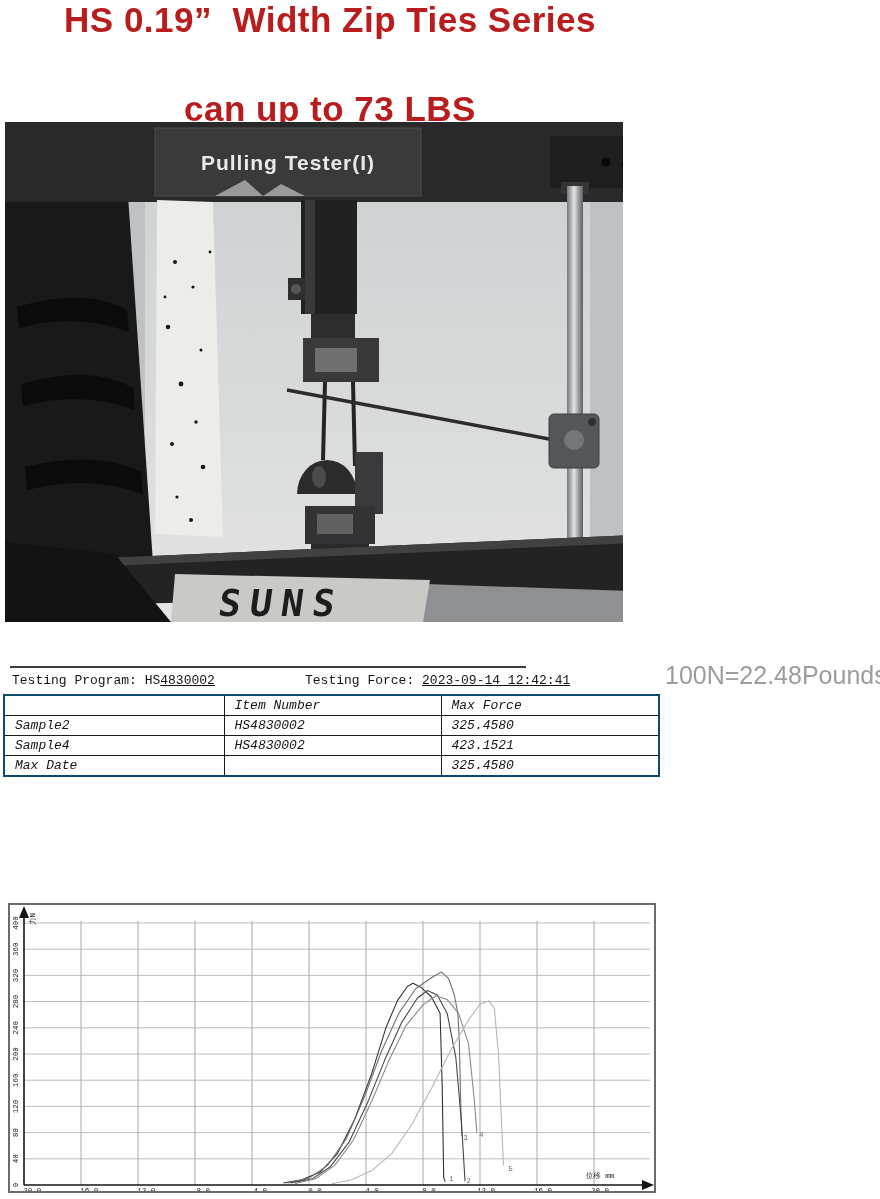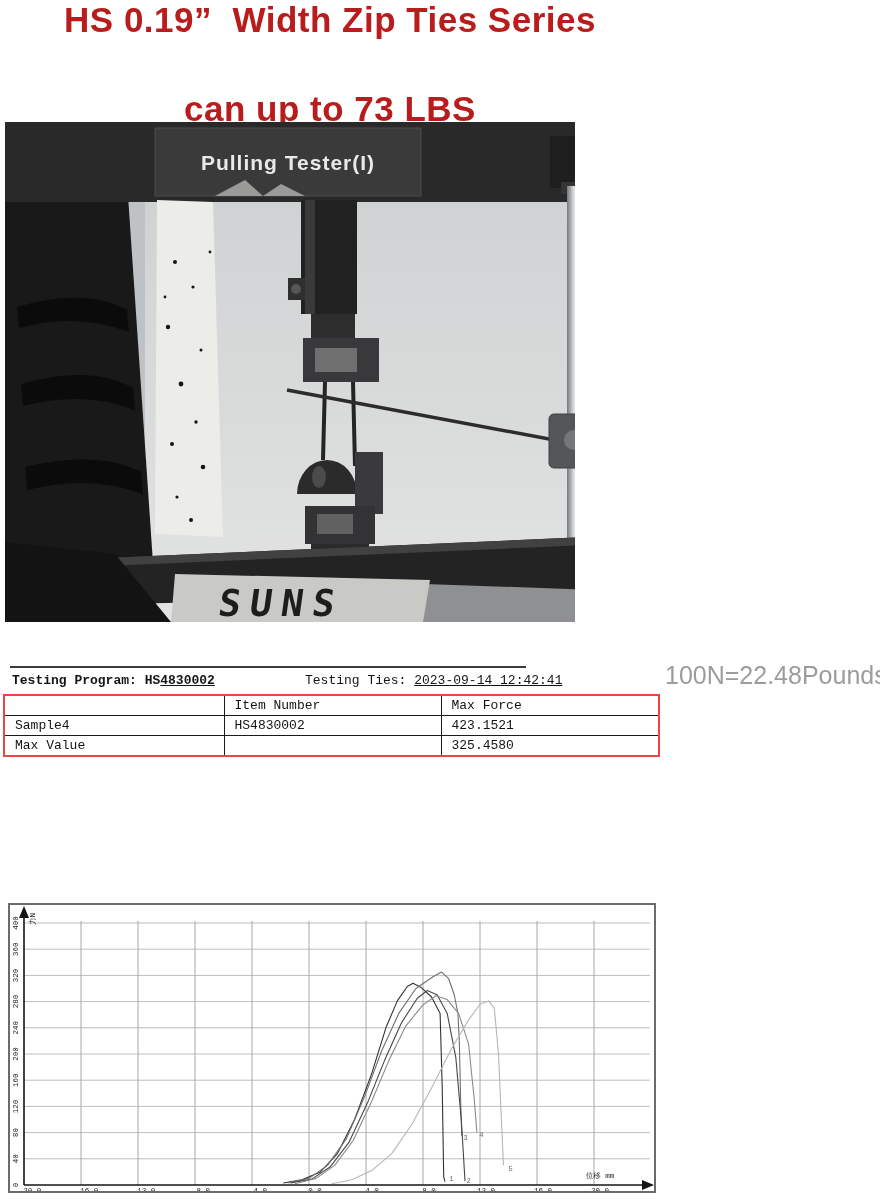--- a/index.html
+++ b/index.html
@@ -3,32 +3,32 @@
 <meta charset="utf-8">
 <style>
   html,body{margin:0;padding:0;background:#fff;}
   body{width:880px;height:1199px;position:relative;font-family:"Liberation Sans",sans-serif;overflow:hidden;}
   .abs{position:absolute;}
   
   .title-line{left:0;top:0;width:660px;text-align:center;font-weight:bold;color:#b91c1c;
     font-size:35px;letter-spacing:0.5px;white-space:pre;}
   .title-line2{top:57px;margin-top:32px;}
   
-  .photo{left:5px;top:122px;width:570px;height:500px;overflow:hidden;background:#c4b5fd;}
+  .photo{left:5px;top:122px;width:618px;height:500px;overflow:hidden;background:#c4b5fd;}
   
   .note{left:665px;top:661px;font-size:25px;color:#9c9c9c;white-space:nowrap;}
   
   .hline{left:10px;top:666px;width:516px;border-top:2px solid #3c3c3c;height:0;}
   .rept{font-family:"Liberation Mono","DejaVu Sans Mono",monospace;font-size:13px;color:#141414;white-space:pre;}
-  .prog{left:12px;top:673px;font-weight:bold;}
+  .prog{left:12px;top:673px;}
   .tdate{left:305px;top:673px;}
   .uline{text-decoration:underline;}
   
   table.report{position:absolute;left:3px;top:694px;width:655px;border-collapse:collapse;
-    border:2px solid #ef4444;table-layout:fixed;}
+    border:2px solid #0c4a6e;table-layout:fixed;font-style:italic;}
   table.report td{border:1px solid #1b1b1b;height:19px;padding:0 0 0 10px;
     font-family:"Liberation Mono","DejaVu Sans Mono",monospace;font-size:13px;color:#141414;
     overflow:hidden;white-space:nowrap;}
   
   .chartbox{left:8px;top:903px;width:644px;height:286px;border:2px solid #6b6b6b;background:#fff;}
   .chartbox svg{display:block;}
   text{user-select:none;}
 </style>
 </head>
 <body>
@@ -121,41 +121,46 @@
     <g transform="translate(212,494) skewX(-8)">
       <text x="0" y="0" font-family="DejaVu Sans Mono, monospace" font-size="37" font-weight="bold" letter-spacing="9" fill="#1d1d1d">SUNS</text>
     </g>
   </svg>
 </div>
 
 <div class="abs note">100N=22.48Pounds</div>
 
 <div class="abs hline"></div>
 <div class="abs rept prog"><span>Testing Program: </span><span>HS</span><span class="uline">4830002</span></div>
-<div class="abs rept tdate"><span>Testing Ties: </span><span class="uline">2023-09-14 12:42:41</span></div>
+<div class="abs rept tdate"><span>Testing Force: </span><span class="uline">2023-09-14 12:42:41</span></div>
 
 <table class="report" id="report-table">
   <colgroup>
       <col style="width:220px">
       <col style="width:217px">
       <col style="width:218px">
     </colgroup>
   <tbody id="report-tbody">
       <tr>
         <td></td>
         <td>Item Number</td>
         <td>Max Force</td>
       </tr>
       <tr>
+        <td>Sample2</td>
+        <td>HS4830002</td>
+        <td>325.4580</td>
+      </tr>
+      <tr>
         <td>Sample4</td>
         <td>HS4830002</td>
         <td>423.1521</td>
       </tr>
       <tr>
-        <td>Max Value</td>
+        <td>Max Date</td>
         <td></td>
         <td>325.4580</td>
       </tr>
     </tbody>
 </table>
 
 <div class="abs chartbox">
   <svg id="chart-svg" width="644" height="286" viewBox="0 0 644 286">
       <line x1="14" y1="253.8" x2="640" y2="253.8" stroke="#bdbdbd" stroke-width="1"></line>
       <line x1="14" y1="227.6" x2="640" y2="227.6" stroke="#bdbdbd" stroke-width="1"></line>

